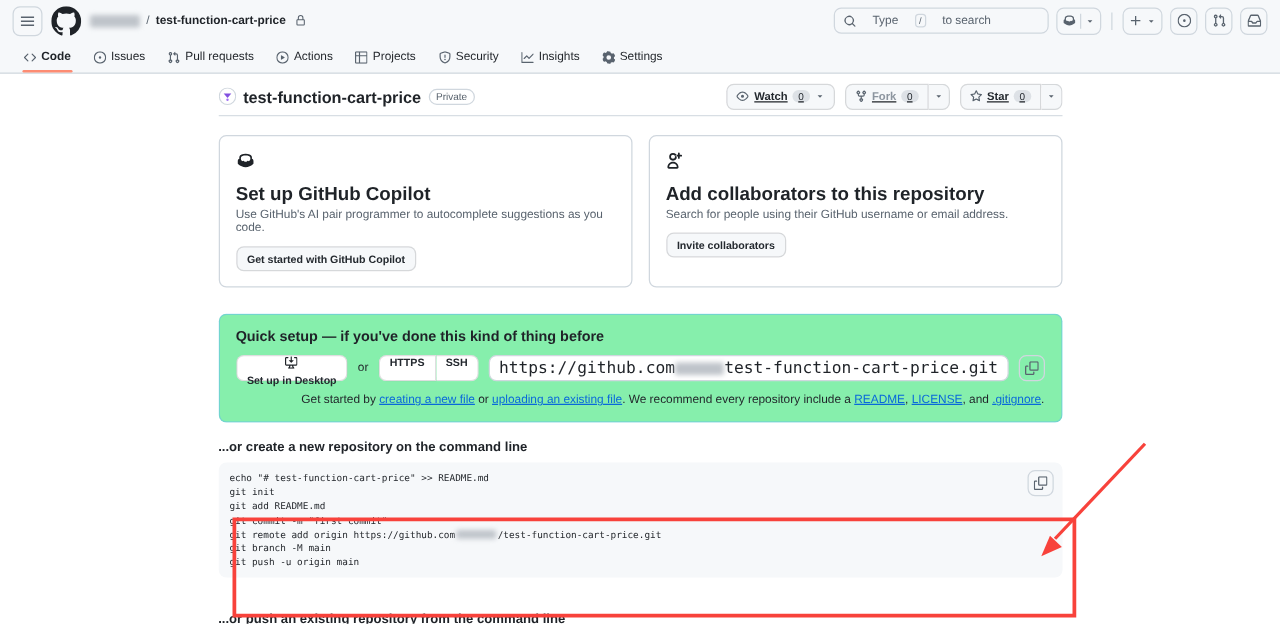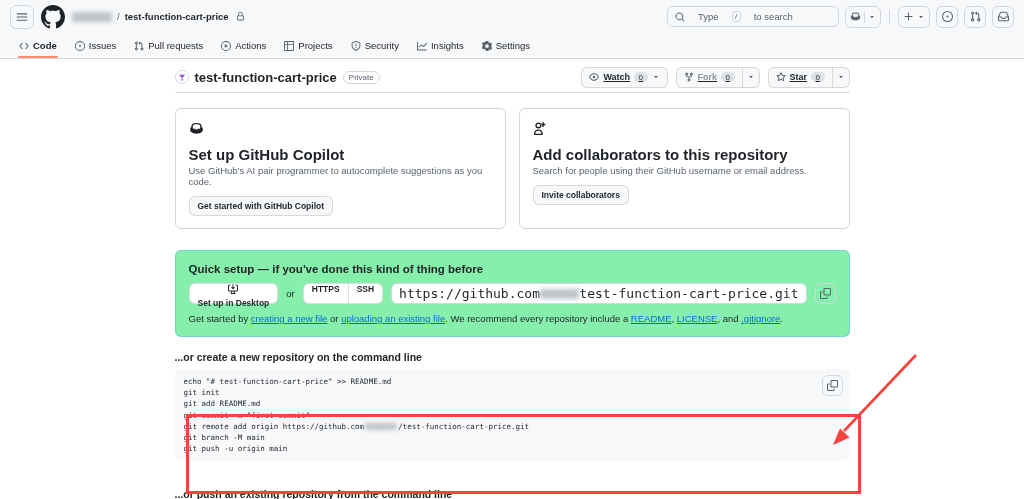--- a/index.html
+++ b/index.html
@@ -92,21 +92,21 @@
   .seg { display:inline-flex; }
   .seg .wh-btn.l { border-radius:6px 0 0 6px; }
   .seg .wh-btn.r { border-radius:0 6px 6px 0; border-left:0; }
   .url-input { flex:1; height:21px; background:#fff; border:1px solid #d0d7de; border-radius:6px;
     display:flex; align-items:center; padding:0 7px; font-family:"DejaVu Sans Mono", monospace;
     font-size:13px; color:#1f2328; white-space:nowrap; overflow:hidden; cursor:text; }
   .copy-btn { width:21px; height:21px; border:1px solid #d0d7de; border-radius:6px;
     background:transparent; display:inline-flex; align-items:center; justify-content:center;
     color:#59636e; cursor:pointer; flex:none; }
   .copy-btn .ic { width:11px; height:11px; }
-  .quick-foot { margin-top:9px; font-size:9.5px; }
+  .quick-foot { margin-top:9px; font-size:9.5px;text-align:right; }
   .quick-foot a { color:#0969da; text-decoration:underline; cursor:pointer; }
 
   
   .cmd-section { margin-top:14px; }
   .cmd-section.second { margin-top:27px; }
   .cmd-section h2 { font-size:10.5px; font-weight:700; margin-bottom:6px; }
   .code-block { position:relative; background:#f6f8fa; border-radius:6px; padding:7px 9px; }
   .code-line { font-family:"DejaVu Sans Mono", monospace; font-size:7.5px; line-height:11.2px;
     white-space:pre; color:#1f2328; }
   .code-line .blur-pill { width:32px; height:7px; vertical-align:middle; margin:0 1px; }

